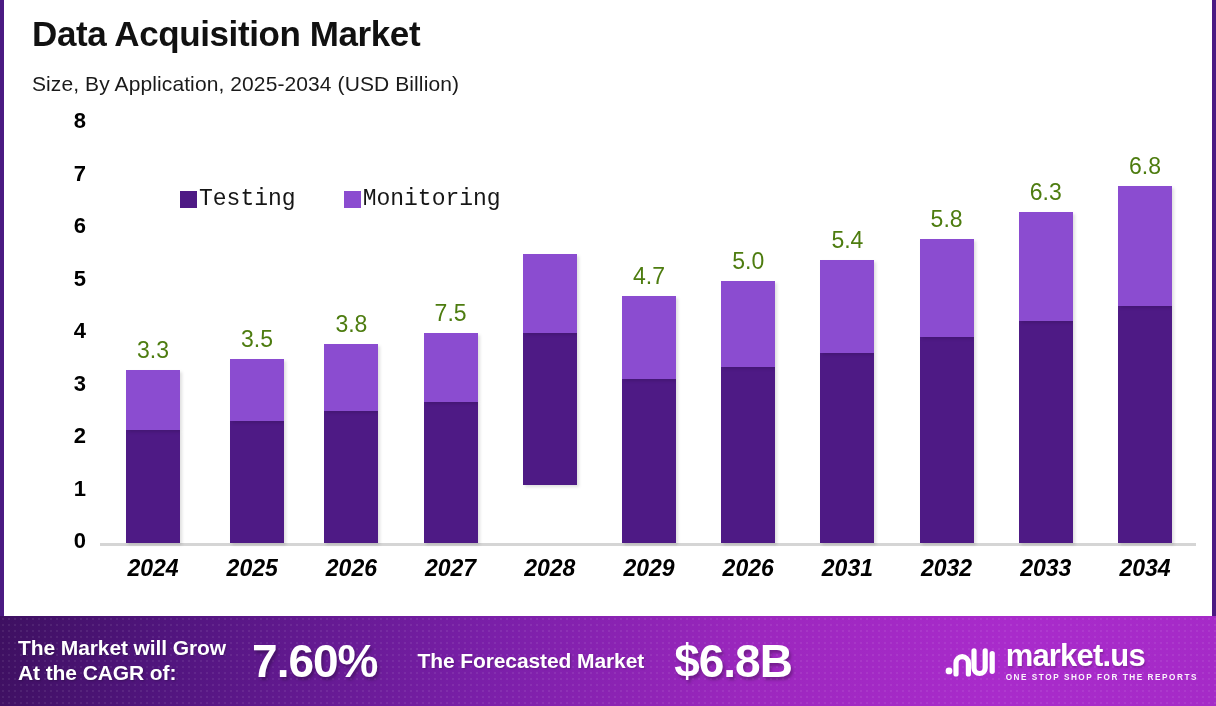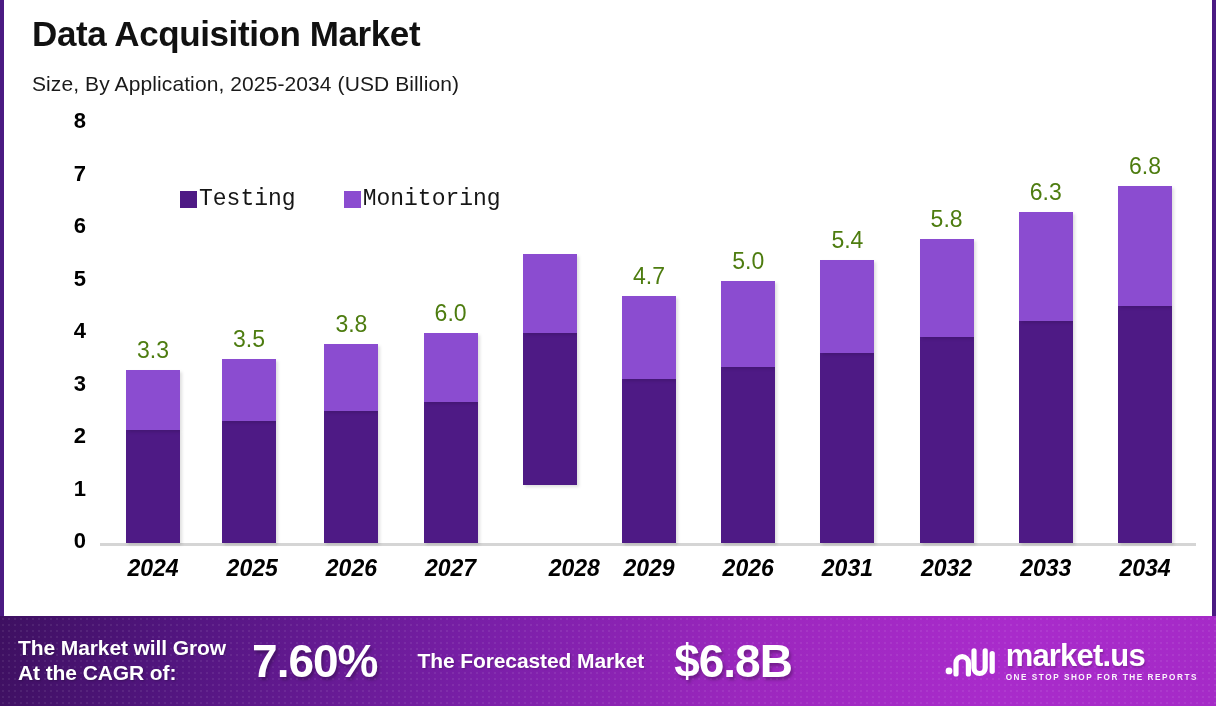--- a/index.html
+++ b/index.html
@@ -205,32 +205,32 @@
         <span class="legend-label">Monitoring</span>
       </div>
     </div>
 
     <div class="bars" id="bars">
         <div class="bar-group" style="left: 26px; width: 54px; height: 173.25px;">
           <div class="bar-value" style="bottom: 179.25px;">3.3</div>
           <div class="seg seg-top" style="height: 60.375px; background: rgb(139, 76, 208);"></div>
           <div class="seg seg-bottom" style="height: 112.875px; background: rgb(78, 26, 133);"></div>
         </div>
-        <div class="bar-group" style="left: 122px; width: 54px; height: 183.75px;">
+        <div class="bar-group" style="left: 130px; width: 54px; height: 183.75px;">
           <div class="bar-value" style="bottom: 189.75px;">3.5</div>
           <div class="seg seg-top" style="height: 61.425px; background: rgb(139, 76, 208);"></div>
           <div class="seg seg-bottom" style="height: 122.325px; background: rgb(78, 26, 133);"></div>
         </div>
         <div class="bar-group" style="left: 224.4px; width: 54px; height: 199.5px;">
           <div class="bar-value" style="bottom: 205.5px;">3.8</div>
           <div class="seg seg-top" style="height: 67.2px; background: rgb(139, 76, 208);"></div>
           <div class="seg seg-bottom" style="height: 132.3px; background: rgb(78, 26, 133);"></div>
         </div>
         <div class="bar-group" style="left: 323.6px; width: 54px; height: 210px;">
-          <div class="bar-value" style="bottom: 216px;">6.0</div>
+          <div class="bar-value" style="bottom: 216px;">7.5</div>
           <div class="seg seg-top" style="height: 69.3px; background: rgb(139, 76, 208);"></div>
           <div class="seg seg-bottom" style="height: 140.7px; background: rgb(78, 26, 133);"></div>
         </div>
         <div class="bar-group" style="left: 422.8px; width: 54px; height: 289px;">
           <div class="bar-value" style="bottom: 237px;">4.4</div>
           <div class="seg seg-top" style="height: 78.75px; background: rgb(139, 76, 208);"></div>
           <div class="seg seg-bottom" style="height: 152.25px; background: rgb(78, 26, 133);"></div>
         </div>
         <div class="bar-group" style="left: 522px; width: 54px; height: 246.75px;">
           <div class="bar-value" style="bottom: 252.75px;">4.7</div>
@@ -262,21 +262,21 @@
           <div class="seg seg-top" style="height: 119.7px; background: rgb(139, 76, 208);"></div>
           <div class="seg seg-bottom" style="height: 237.3px; background: rgb(78, 26, 133);"></div>
         </div>
       </div>
 
     <div class="xaxis-labels" id="xaxis">
         <div class="xtick" style="left: 3px;">2024</div>
         <div class="xtick" style="left: 102.2px;">2025</div>
         <div class="xtick" style="left: 201.4px;">2026</div>
         <div class="xtick" style="left: 300.6px;">2027</div>
-        <div class="xtick" style="left: 399.8px; text-align: right;">2028</div>
+        <div class="xtick" style="left: 399.8px;">2028</div>
         <div class="xtick" style="left: 499px;">2029</div>
         <div class="xtick" style="left: 598.2px;">2026</div>
         <div class="xtick" style="left: 697.4px;">2031</div>
         <div class="xtick" style="left: 796.6px;">2032</div>
         <div class="xtick" style="left: 895.8px;">2033</div>
         <div class="xtick" style="left: 995px;">2034</div>
       </div>
   </div>
 
   <div class="footer">

